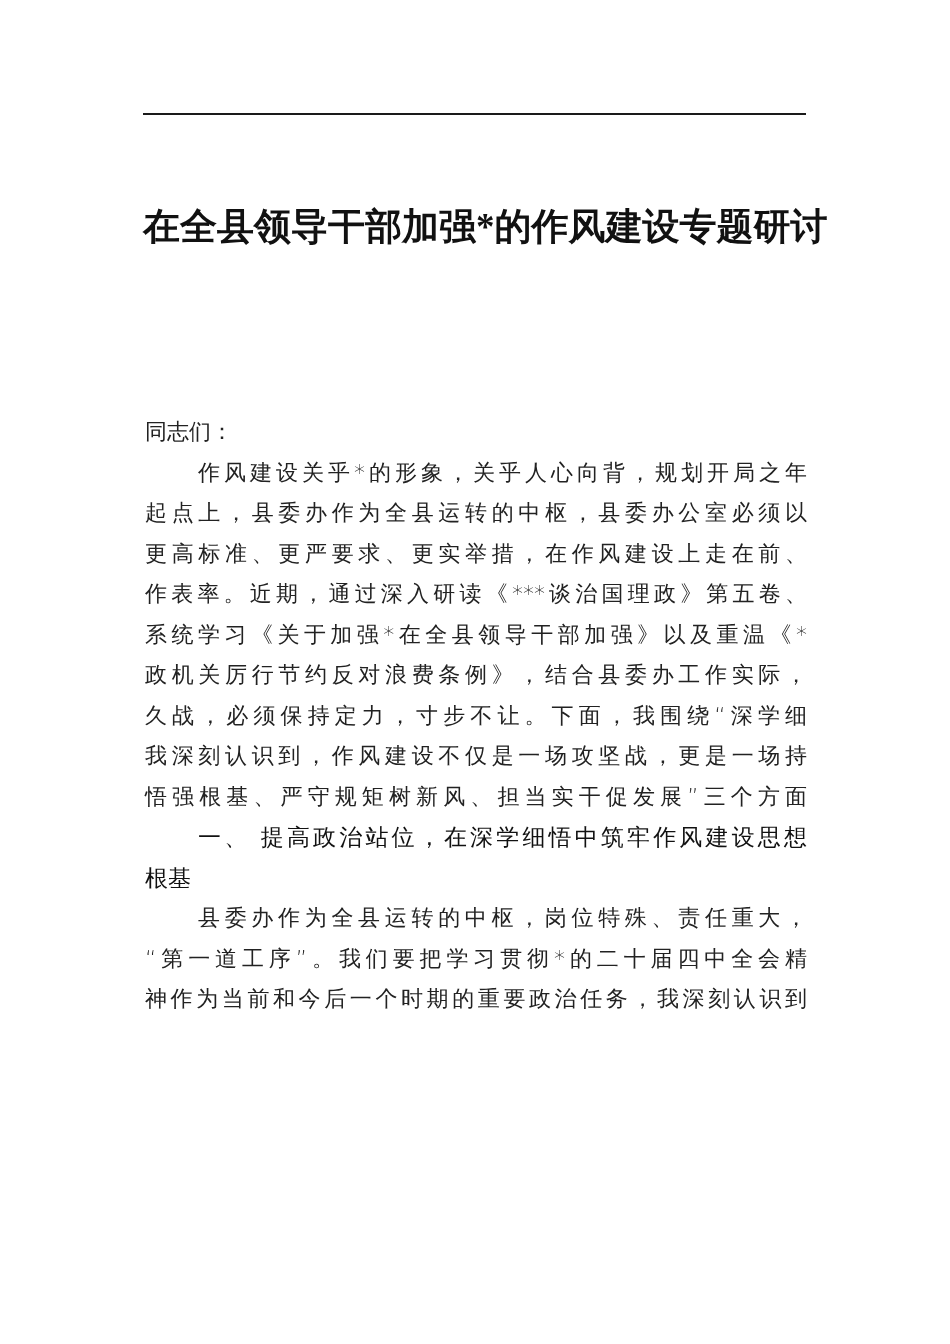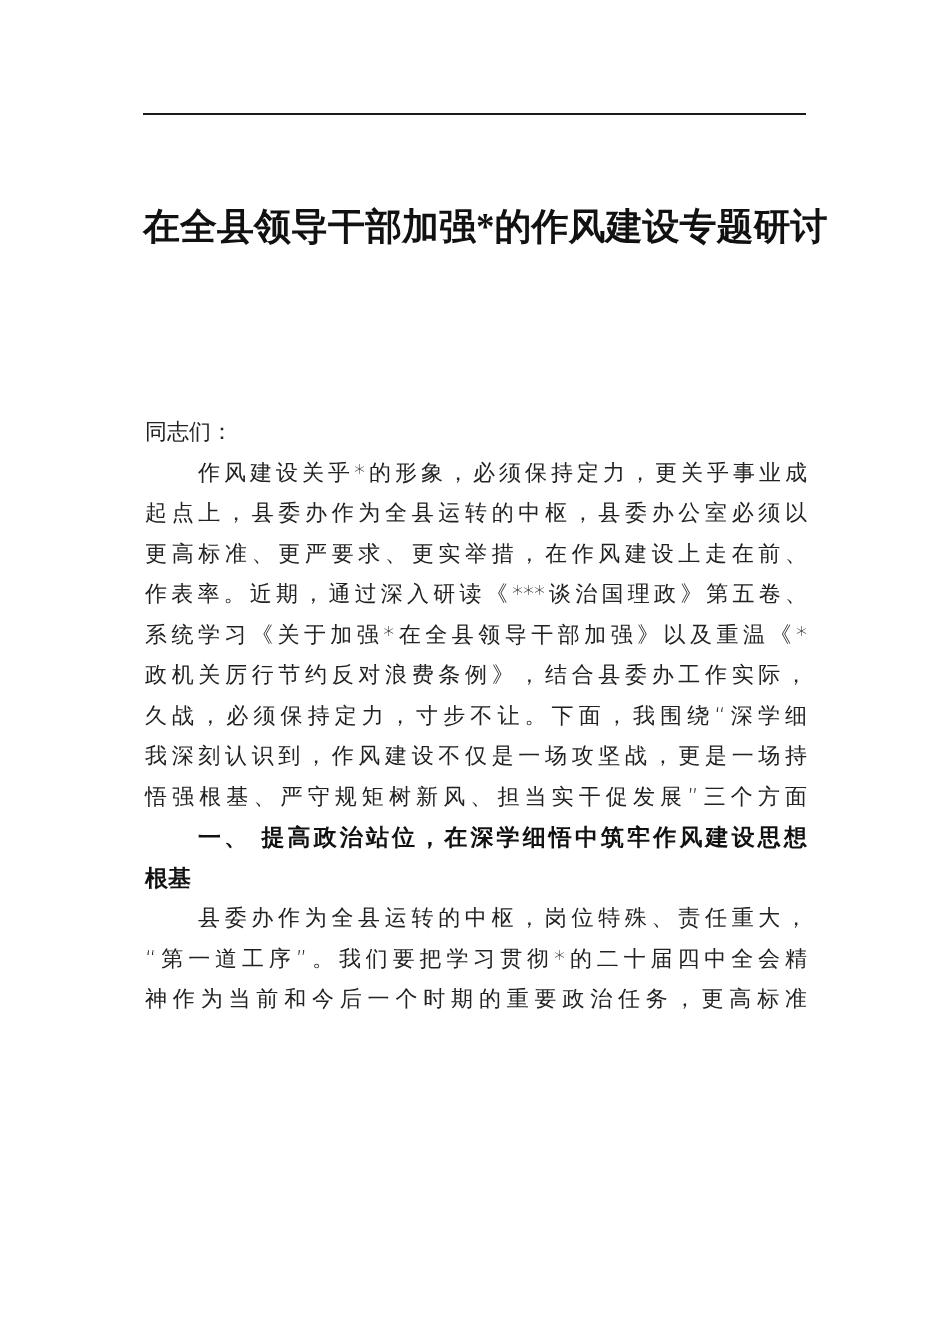--- a/index.html
+++ b/index.html
@@ -5,53 +5,53 @@
   html, body { margin: 0; padding: 0; background: #ffffff; }
   body { width: 950px; height: 1344px; position: relative; overflow: hidden; font-family: "DejaVu Serif", "Liberation Serif", serif; color: #111; }
   .page { position: absolute; left: 0; top: 0; width: 950px; height: 1344px; background: #fff; }
   .top-rule { position: absolute; left: 143px; top: 113px; width: 663px; height: 0; border-top: 2px solid #1a1a1a; }
   .title { position: absolute; left: 143px; width: 663px; top: 188px; text-align: center; font-family: "Liberation Serif", "DejaVu Serif", serif; font-weight: bold; font-size: 37px; line-height: 78px; color: #111; letter-spacing: 0px; }
   .title .line { display: block; white-space: nowrap; }
   .body { position: absolute; left: 145px; top: 412px; width: 662px; }
   .line-row { display: block; height: 40.5px; line-height: 40.5px; font-size: 22px; white-space: nowrap; text-align: justify; text-align-last: justify; font-family: "DejaVu Sans", "Liberation Sans", sans-serif; font-weight: 300; color: #222; }
   .line-row.last { text-align-last: left; }
   .line-row.indent { padding-left: 53px; }
-  .heading-row { display: block; height: 40.5px; line-height: 40.5px; font-size: 23px; font-weight: bold; white-space: nowrap; text-align: justify; text-align-last: justify; font-family: "DejaVu Sans", "Liberation Sans", sans-serif; color: #111; }
+  .heading-row { display: block; height: 40.5px; line-height: 40.5px; font-size: 23px; font-weight: normal; white-space: nowrap; text-align: justify; text-align-last: justify; font-family: "DejaVu Sans", "Liberation Sans", sans-serif; color: #111; }
   .heading-row.indent { padding-left: 53px; }
   .heading-row.last { text-align-last: left; }
 </style>
 </head>
 <body>
 
 <div class="page">
   <div class="top-rule"></div>
 
   <div class="title">
     <span class="line">在全县领导干部加强*的作风建设专题研讨</span>
   </div>
 
   <div class="body">
     <span class="line-row last">同志们：</span>
 
     <div>
-      <span class="line-row indent">作风建设关乎*的形象，必须保持定力，更关乎事业成</span>
+      <span class="line-row indent">作风建设关乎*的形象，关乎人心向背，规划开局之年</span>
       <span class="line-row">起点上，县委办作为全县运转的中枢，县委办公室必须以</span>
       <span class="line-row">更高标准、更严要求、更实举措，在作风建设上走在前、</span>
       <span class="line-row">作表率。近期，通过深入研读《***谈治国理政》第五卷、</span>
       <span class="line-row">系统学习《关于加强*在全县领导干部加强》以及重温《*</span>
       <span class="line-row">政机关厉行节约反对浪费条例》，结合县委办工作实际，</span>
       <span class="line-row">久战，必须保持定力，寸步不让。下面，我围绕“深学细</span>
       <span class="line-row">我深刻认识到，作风建设不仅是一场攻坚战，更是一场持</span>
       <span class="line-row">悟强根基、严守规矩树新风、担当实干促发展”三个方面</span>
     </div>
 
     <div>
       <span class="heading-row indent">一、 提高政治站位，在深学细悟中筑牢作风建设思想</span>
       <span class="heading-row last">根基</span>
     </div>
 
     <div>
       <span class="line-row indent">县委办作为全县运转的中枢，岗位特殊、责任重大，</span>
       <span class="line-row">“第一道工序”。我们要把学习贯彻*的二十届四中全会精</span>
-      <span class="line-row">神作为当前和今后一个时期的重要政治任务，更高标准</span>
+      <span class="line-row">神作为当前和今后一个时期的重要政治任务，我深刻认识到</span>
     </div>
   </div>
 </div>
 
 </body></html>

